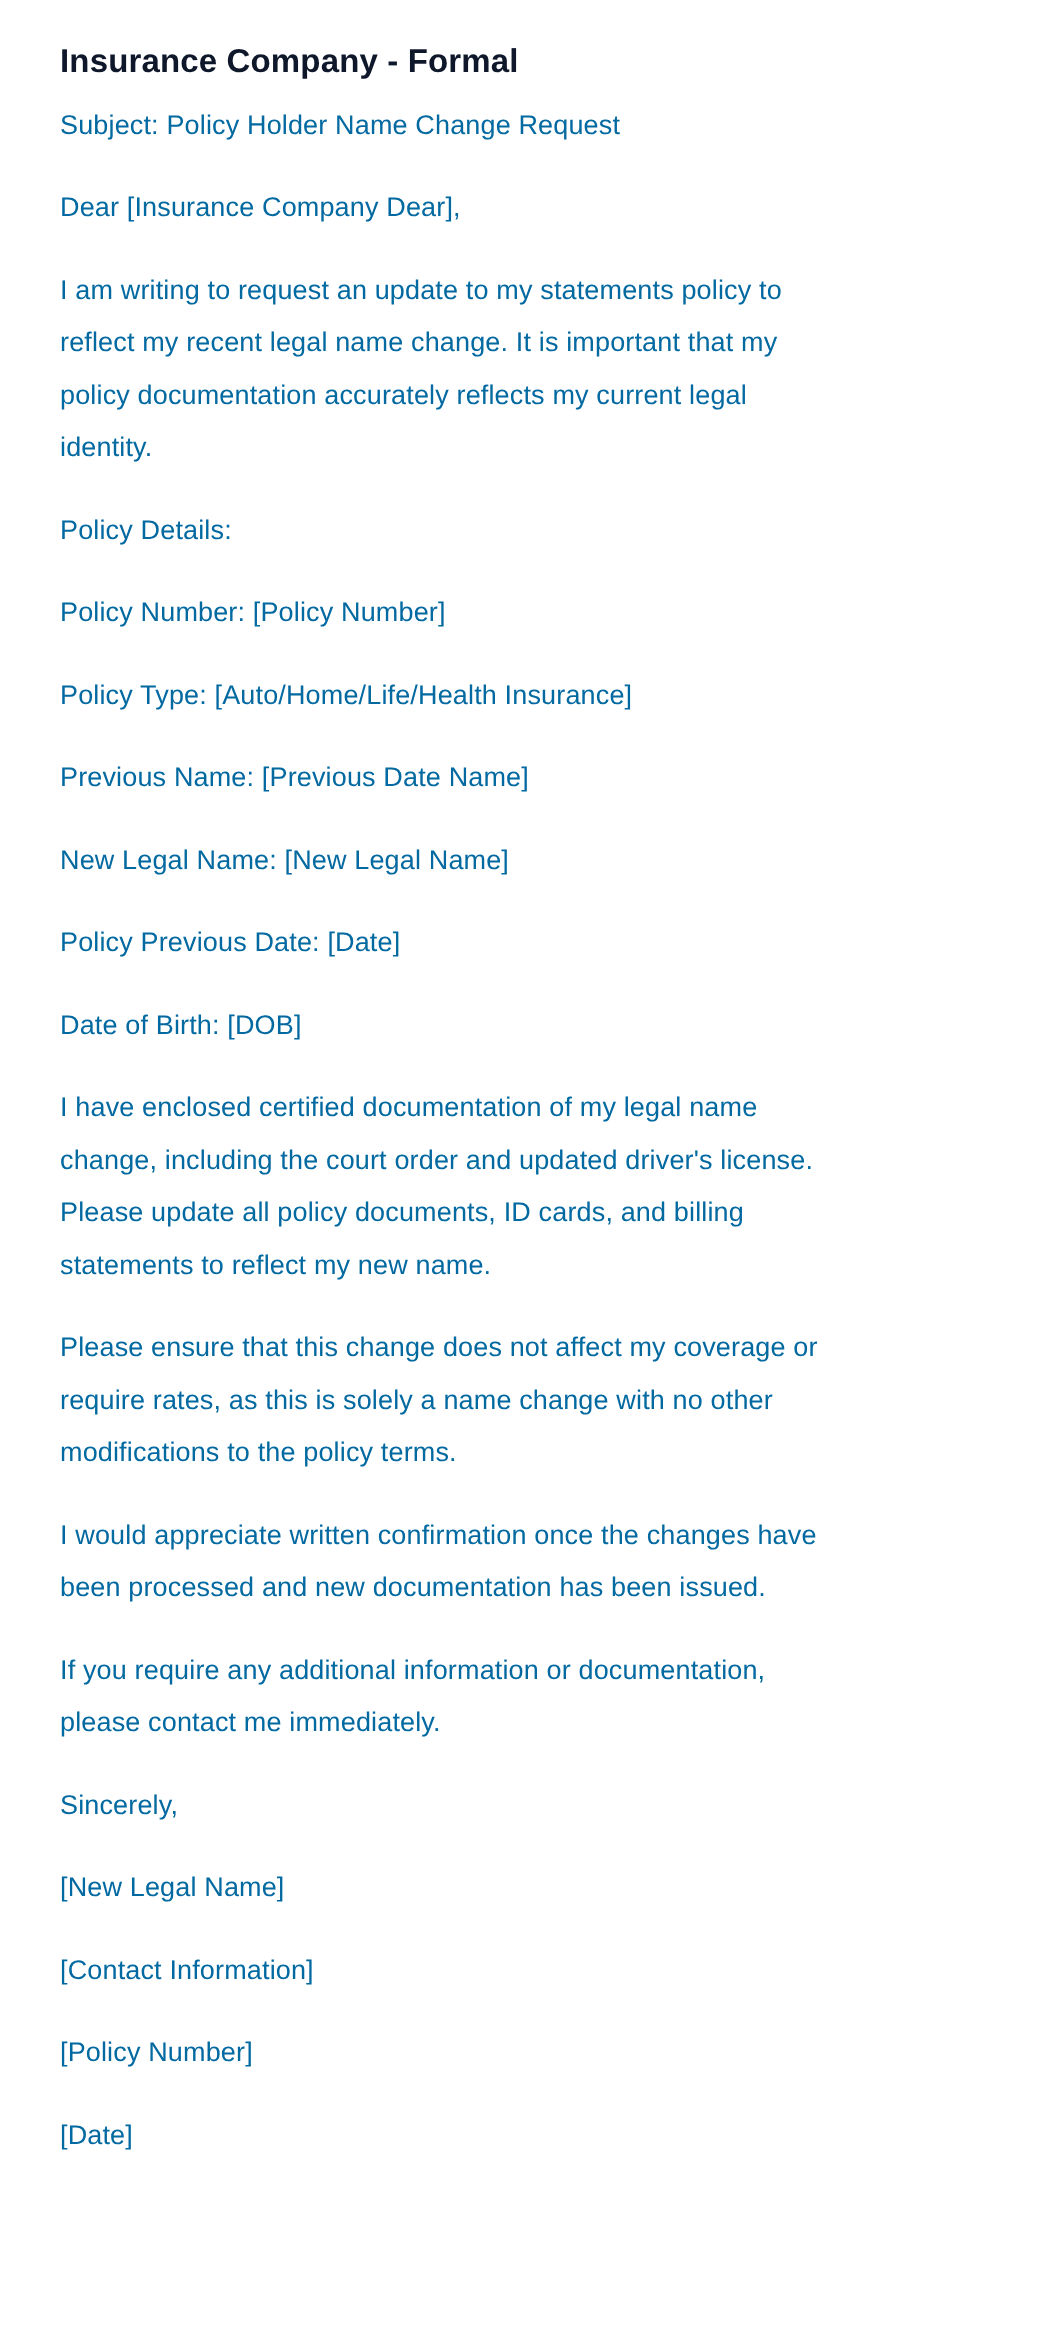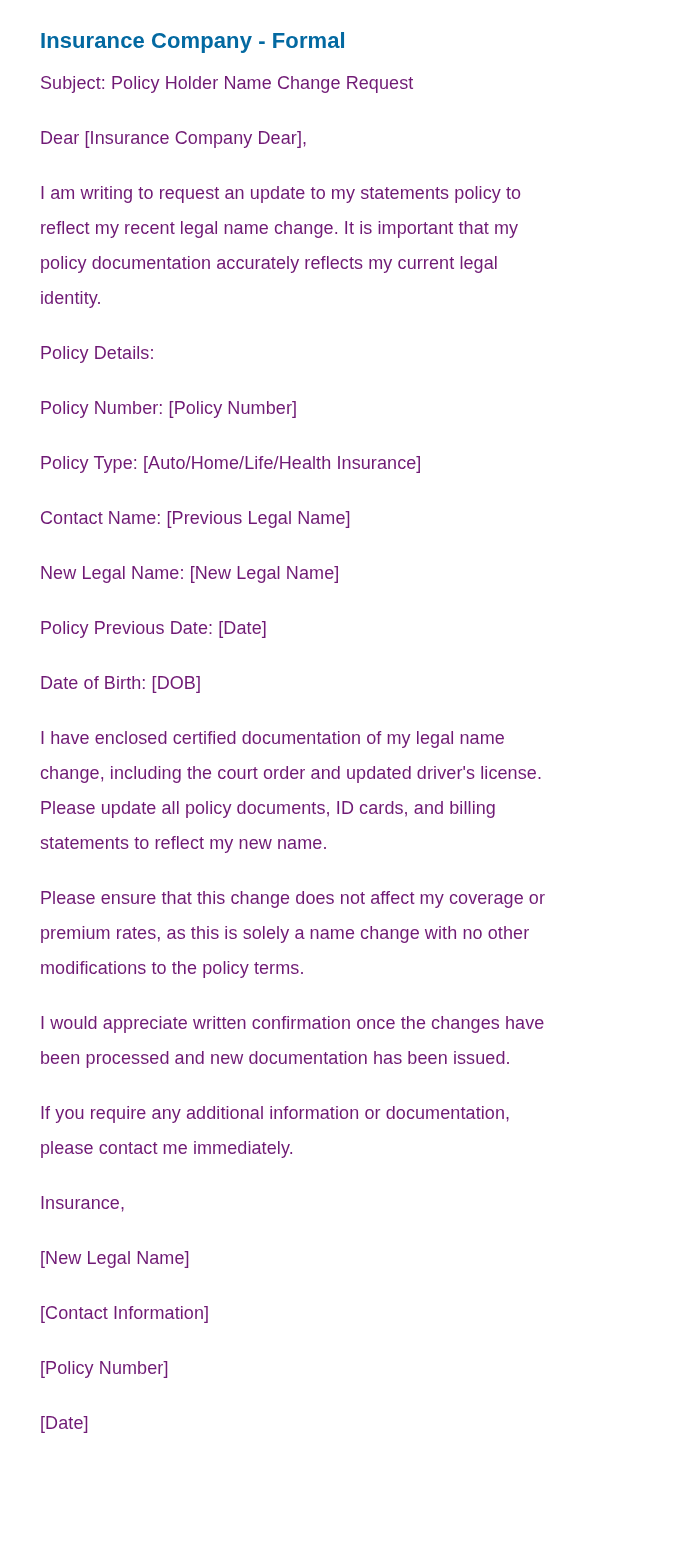--- a/index.html
+++ b/index.html
@@ -18,62 +18,62 @@
     box-sizing: border-box;
     width: 700px;
     height: 1550px;
     padding: 26px 40px 0 40px;
     background: #ffffff;
   }
   .doc-title {
     font-size: 22px;
     line-height: 30px;
     font-weight: 700;
-    color: #0369a1;
+    color: #0f172a;
     margin: 0 0 10px 0;
     letter-spacing: 0.1px;
   }
   .doc-par {
     font-size: 18px;
     line-height: 35px;
     font-weight: 400;
-    color: #701a75;
+    color: #0369a1;
     margin: 0 0 20px 0;
     white-space: pre-line;
     letter-spacing: 0.1px;
   }
 </style>
 </head>
 <body>
 
 <div class="doc-page">
   <h1 class="doc-title">Insurance Company - Formal</h1>
 
   <p class="doc-par">Subject: Policy Holder Name Change Request</p>
   <p class="doc-par">Dear [Insurance Company Dear],</p>
   <p class="doc-par">I am writing to request an update to my statements policy to
 reflect my recent legal name change. It is important that my
 policy documentation accurately reflects my current legal
 identity.</p>
   <p class="doc-par">Policy Details:</p>
   <p class="doc-par">Policy Number: [Policy Number]</p>
   <p class="doc-par">Policy Type: [Auto/Home/Life/Health Insurance]</p>
-  <p class="doc-par">Contact Name: [Previous Legal Name]</p>
+  <p class="doc-par">Previous Name: [Previous Date Name]</p>
   <p class="doc-par">New Legal Name: [New Legal Name]</p>
   <p class="doc-par">Policy Previous Date: [Date]</p>
   <p class="doc-par">Date of Birth: [DOB]</p>
   <p class="doc-par">I have enclosed certified documentation of my legal name
 change, including the court order and updated driver's license.
 Please update all policy documents, ID cards, and billing
 statements to reflect my new name.</p>
   <p class="doc-par">Please ensure that this change does not affect my coverage or
-premium rates, as this is solely a name change with no other
+require rates, as this is solely a name change with no other
 modifications to the policy terms.</p>
   <p class="doc-par">I would appreciate written confirmation once the changes have
 been processed and new documentation has been issued.</p>
   <p class="doc-par">If you require any additional information or documentation,
 please contact me immediately.</p>
-  <p class="doc-par">Insurance,</p>
+  <p class="doc-par">Sincerely,</p>
   <p class="doc-par">[New Legal Name]</p>
   <p class="doc-par">[Contact Information]</p>
   <p class="doc-par">[Policy Number]</p>
   <p class="doc-par">[Date]</p>
 </div>
 
 </body></html>

